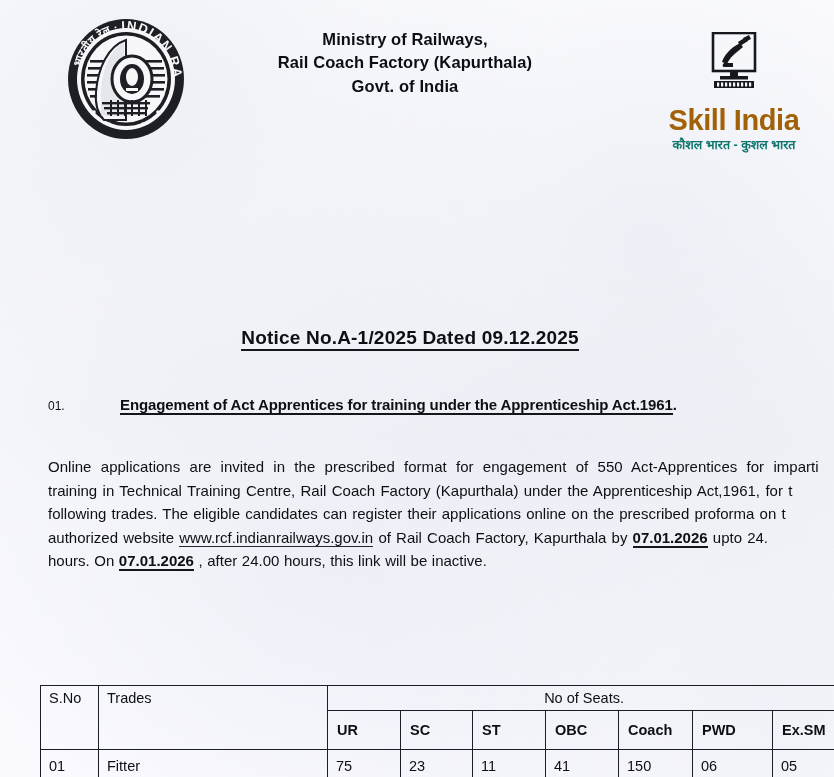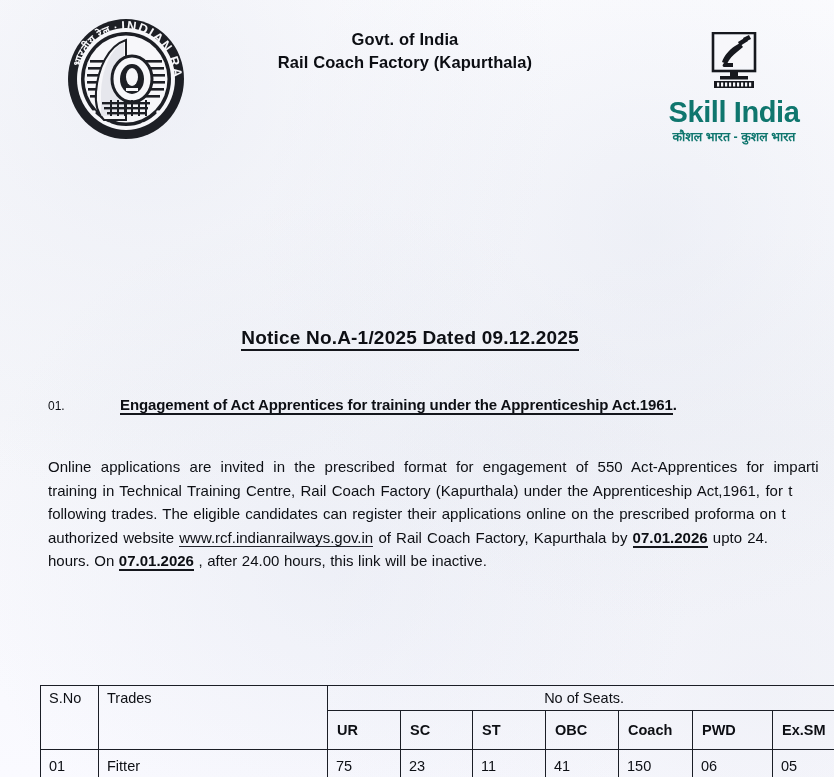--- a/index.html
+++ b/index.html
@@ -50,22 +50,22 @@
     left: 648px; top: 32px;
     width: 172px; height: 112px;
     text-align: center;
   }
   .skill-mark { width: 64px; height: 62px; display: block; margin: 0 auto; }
   .skill-word {
     font-size: 29px;
     font-weight: bold;
     letter-spacing: -0.4px;
     line-height: 1.0;
-    margin-top: 4px;
-    color: #0f766e;
+    margin-top: 12px;
+    color: #a16207;
   }
   .skill-tag {
     font-size: 12.5px;
     font-weight: bold;
     line-height: 1.0;
     margin-top: 4px;
     color: #0f766e;
   }
   .ministry {
     position: absolute;
@@ -238,22 +238,23 @@
       <g fill="#f7f7fa">
         <circle cx="30" cy="96" r="1.8"></circle>
           <circle cx="45" cy="108" r="1.8"></circle>
         <circle cx="62" cy="112" r="1.8"></circle>
           <circle cx="79" cy="108" r="1.8"></circle>
         <circle cx="94" cy="96" r="1.8"></circle>
       </g>
     </svg>
 
     <div class="ministry">
+      <div>Ministry of Railways,</div>
+      <div>Rail Coach Factory (Kapurthala)</div>
       <div>Govt. of India</div>
-      <div>Rail Coach Factory (Kapurthala)</div>
     </div>
 
     <div class="skill-logo">
       <svg class="skill-mark" viewBox="0 0 64 62">
         <rect x="11" y="1" width="42" height="38" fill="none" stroke="#16181e" stroke-width="2.6"></rect>
         <rect x="16" y="6" width="32" height="28" fill="#f7f7fa"></rect>
 
         <path d="M20 30 C22 24 27 18 33 14 L38 11 L41 15 L35 20 C31 23 27 27 25 32 Z" fill="#16181e"></path>
         <path d="M36 10 L44 5 L46 9 L38 14 Z" fill="#16181e"></path>
         <path d="M41 6 L47 3 L49 7 L43 10 Z" fill="#16181e"></path>

